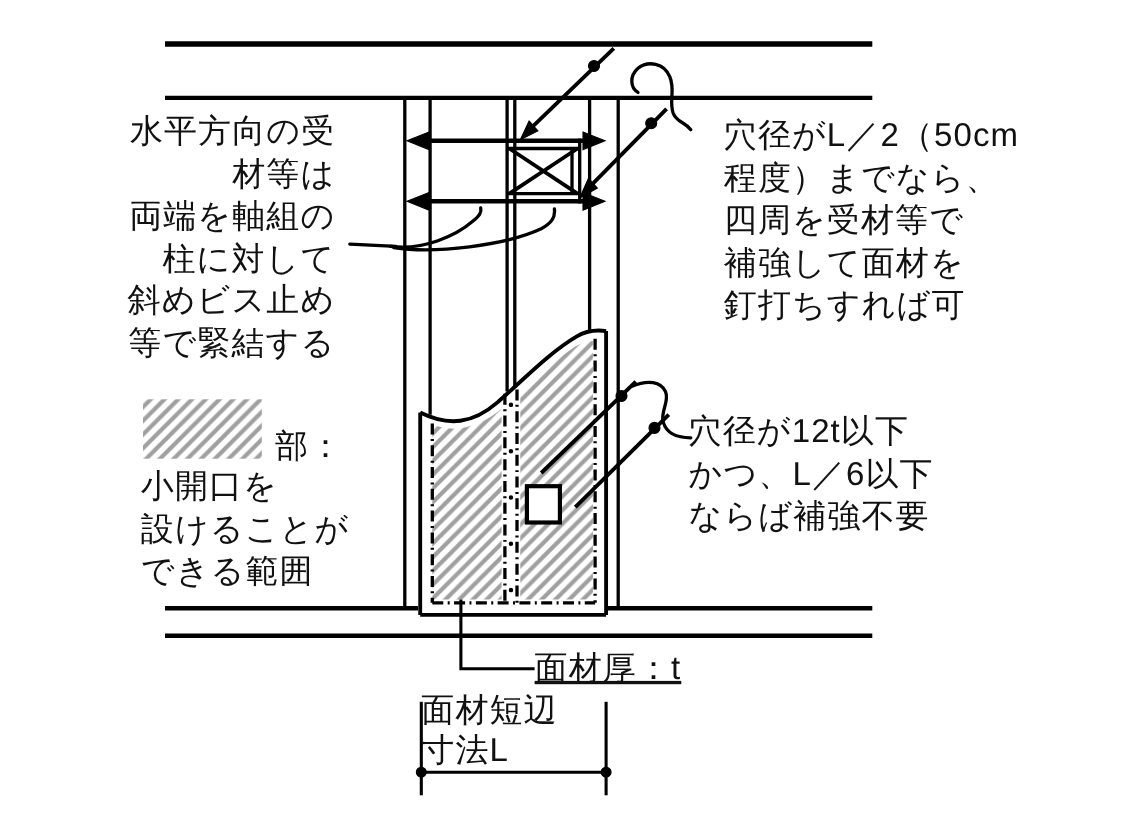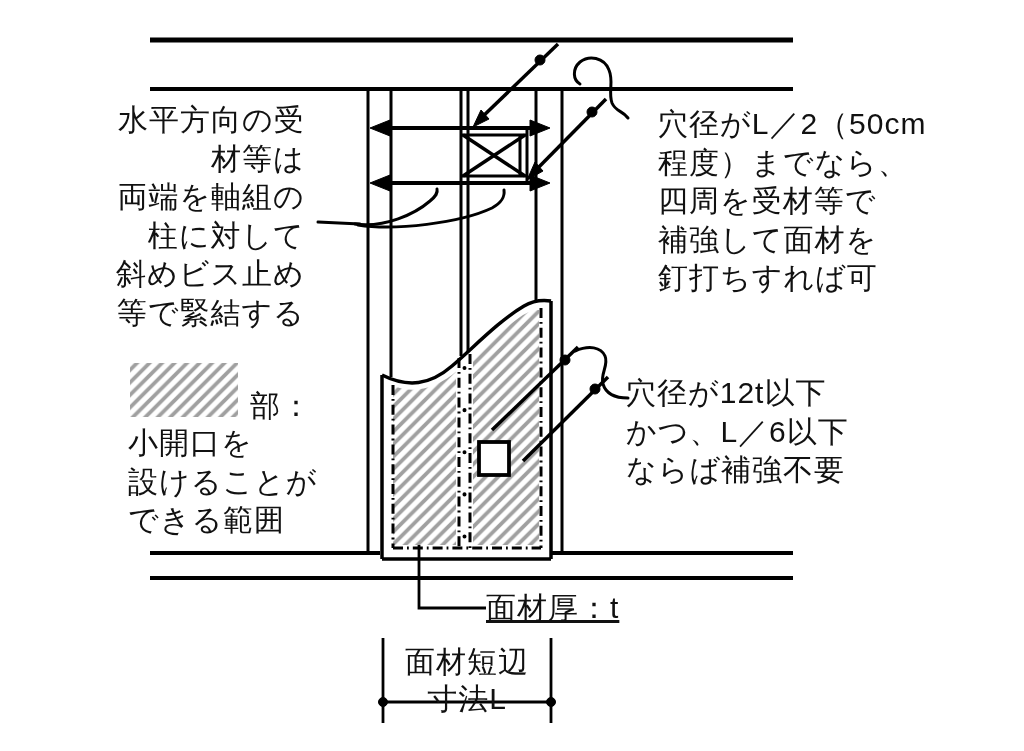--- a/index.html
+++ b/index.html
@@ -2,21 +2,21 @@
 <html><head>
 <meta charset="utf-8">
 <style>
   html,body{margin:0;padding:0;background:#fff;}
   body{width:1024px;height:751px;position:relative;overflow:hidden;
        font-family:"Liberation Sans",sans-serif;color:#000;}
   #stage{position:absolute;left:0;top:0;width:1024px;height:751px;}
   svg{position:absolute;left:0;top:0;}
   .note{position:absolute;white-space:pre-line;font-size:30px;line-height:38.5px;
         letter-spacing:1px;color:#111;z-index:2;}
-  .center{text-align:center;margin-top:16px;}
+  .center{text-align:left;}
 </style>
 </head>
 <body>
 
 <div id="stage">
 
   <svg width="1024" height="751" viewBox="0 0 1024 751">
     <defs>
       <pattern id="hatch" patternUnits="userSpaceOnUse" width="12.5" height="12.5">
         <path d="M-3,3 L3,-3 M-3,15.5 L15.5,-3 M9.5,15.5 L15.5,9.5" stroke="#a0a0a0" stroke-width="3.8" fill="none"></path>

